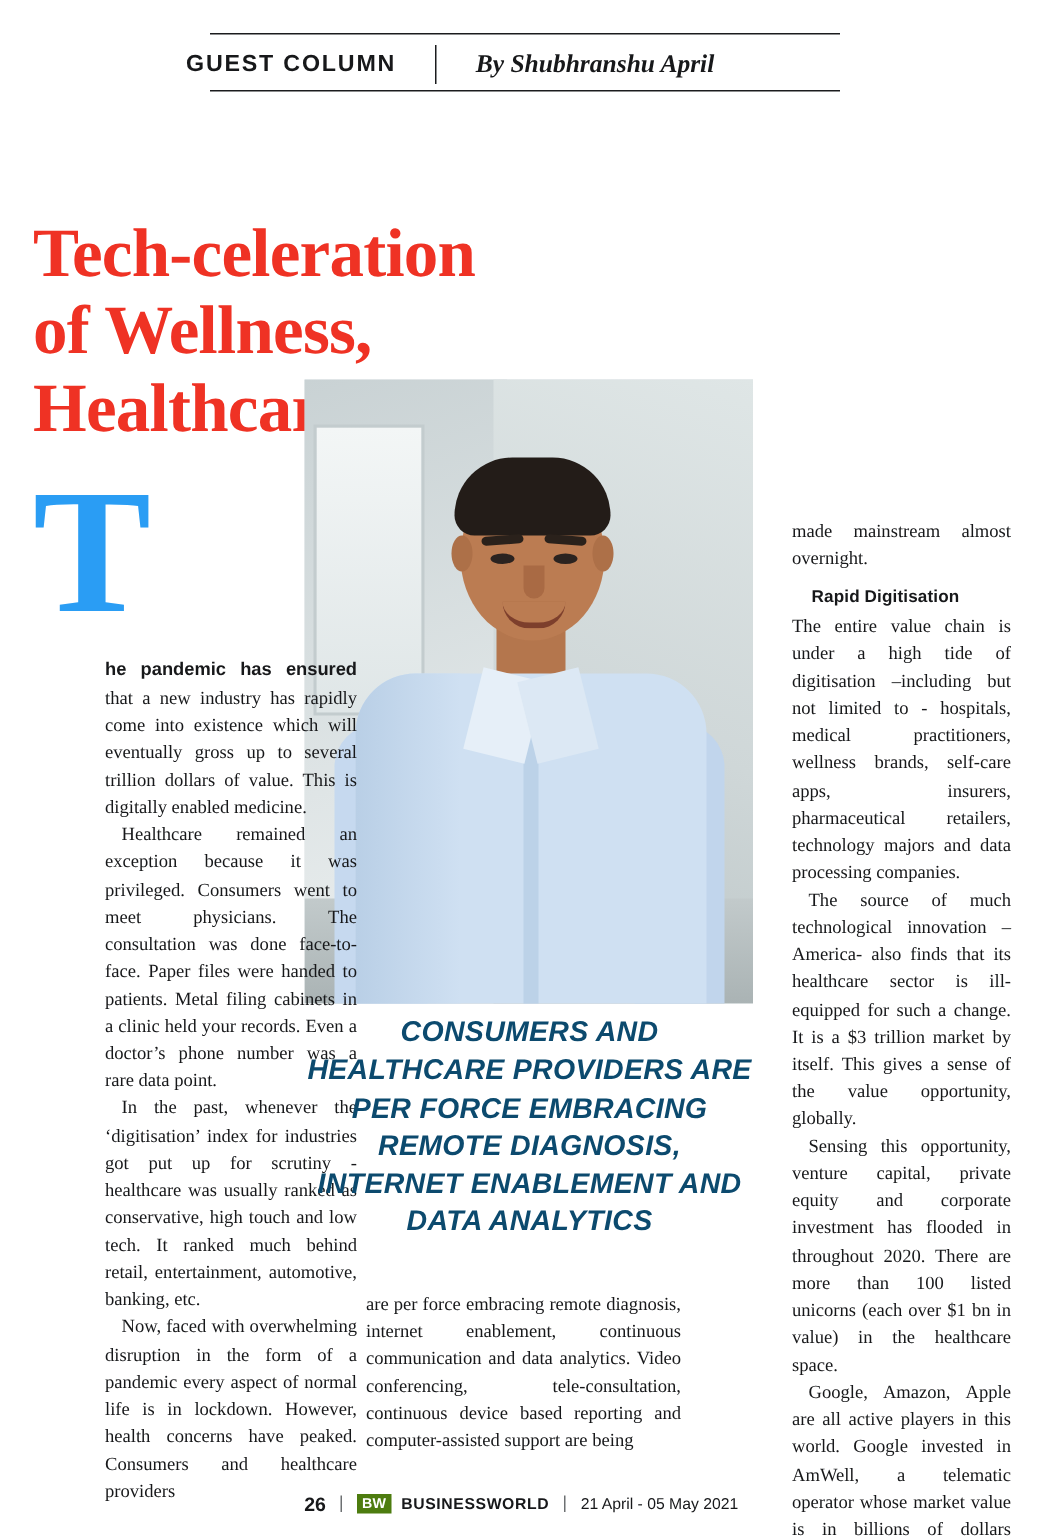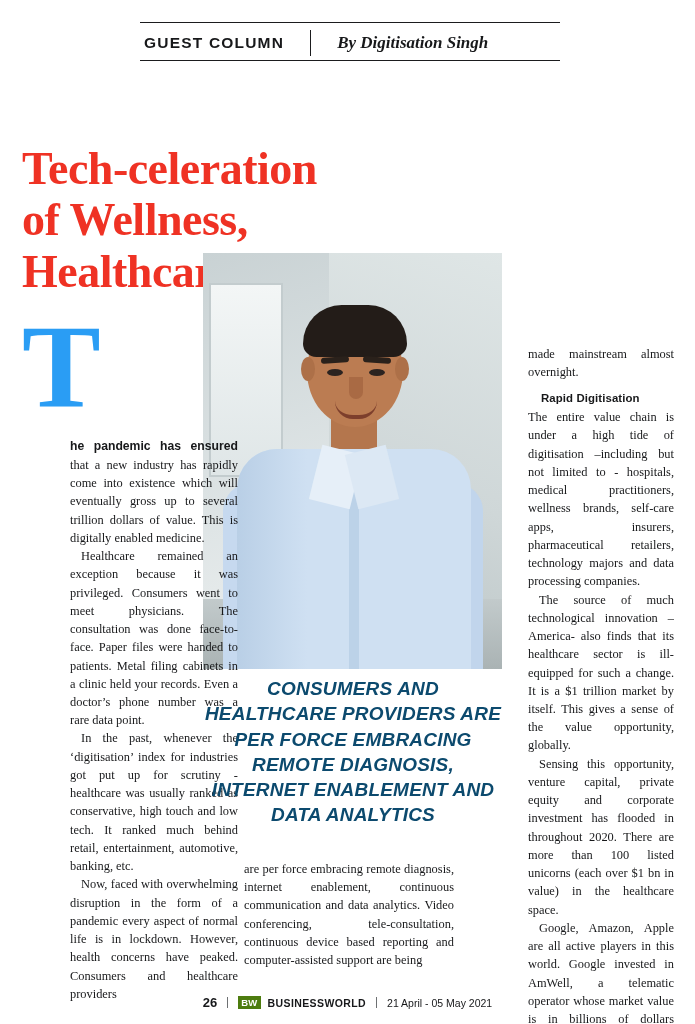--- a/index.html
+++ b/index.html
@@ -13,21 +13,21 @@
     height: 1024px;
     background: #ffffff;
     overflow: hidden;
     font-family: "Liberation Serif", serif;
     color: #17181a;
   }
 
   
   .header {
     position: absolute;
-    left: 144px;
+    left: 124px;
     top: 26px;
     width: 420px;
     display: flex;
     align-items: center;
     gap: 0;
   }
   .header-rule-top {
     position: absolute;
     left: 140px;
     top: 22px;
@@ -281,21 +281,21 @@
 </style>
 </head>
 <body>
 
 <div class="page">
 
   <div class="header-rule-top"></div>
   <div class="header">
     <div class="guest-column">GUEST COLUMN</div>
     <div class="header-divider"></div>
-    <div class="byline">By Digitisation Singh</div>
+    <div class="byline">By Shubhranshu April</div>
   </div>
   <div class="header-rule-bottom"></div>
 
   <h1 class="headline">
     <span class="l">Tech-celeration</span>
     <span class="l">of Wellness,</span>
     <span class="l">Healthcare</span>
   </h1>
 
   <div class="photo">
@@ -335,21 +335,21 @@
   <div class="pullquote">CONSUMERS AND HEALTHCARE PROVIDERS ARE PER FORCE EMBRACING REMOTE DIAGNOSIS, INTERNET ENABLEMENT AND DATA ANALYTICS</div>
 
   <div class="col" id="col2">
     <p class="first">are per force embracing remote diagnosis, internet enablement, continuous communication and data analytics. Video conferencing, tele-consultation, continuous device based reporting and computer-assisted support are being</p>
   </div>
 
   <div class="col" id="col3">
     <p class="first">made mainstream almost overnight.</p>
     <div class="subhead">Rapid Digitisation</div>
     <p class="first">The entire value chain is under a high tide of digitisation –including but not limited to - hospitals, medical practitioners, wellness brands, self-care apps, insurers, pharmaceutical retailers, technology majors and data processing companies.</p>
-    <p>The source of much technological innovation –America- also finds that its healthcare sector is ill-equipped for such a change. It is a $1 trillion market by itself. This gives a sense of the value opportunity, globally.</p>
+    <p>The source of much technological innovation –America- also finds that its healthcare sector is ill-equipped for such a change. It is a $3 trillion market by itself. This gives a sense of the value opportunity, globally.</p>
     <p>Sensing this opportunity, venture capital, private equity and corporate investment has flooded in throughout 2020. There are more than 100 listed unicorns (each over $1 bn in value) in the healthcare space.</p>
     <p>Google, Amazon, Apple are all active players in this world. Google invested in AmWell, a telematic operator whose market value is in billions of dollars already. No matter the varying extent of public or private involvement, the market sees value everywhere. In</p>
   </div>
 
   <div class="footer">
     <span class="pageno">26</span>
     <span class="sep"></span>
     <span class="bwlogo">BW</span>
     <span class="bwname">BUSINESSWORLD</span>
     <span class="sep"></span>

